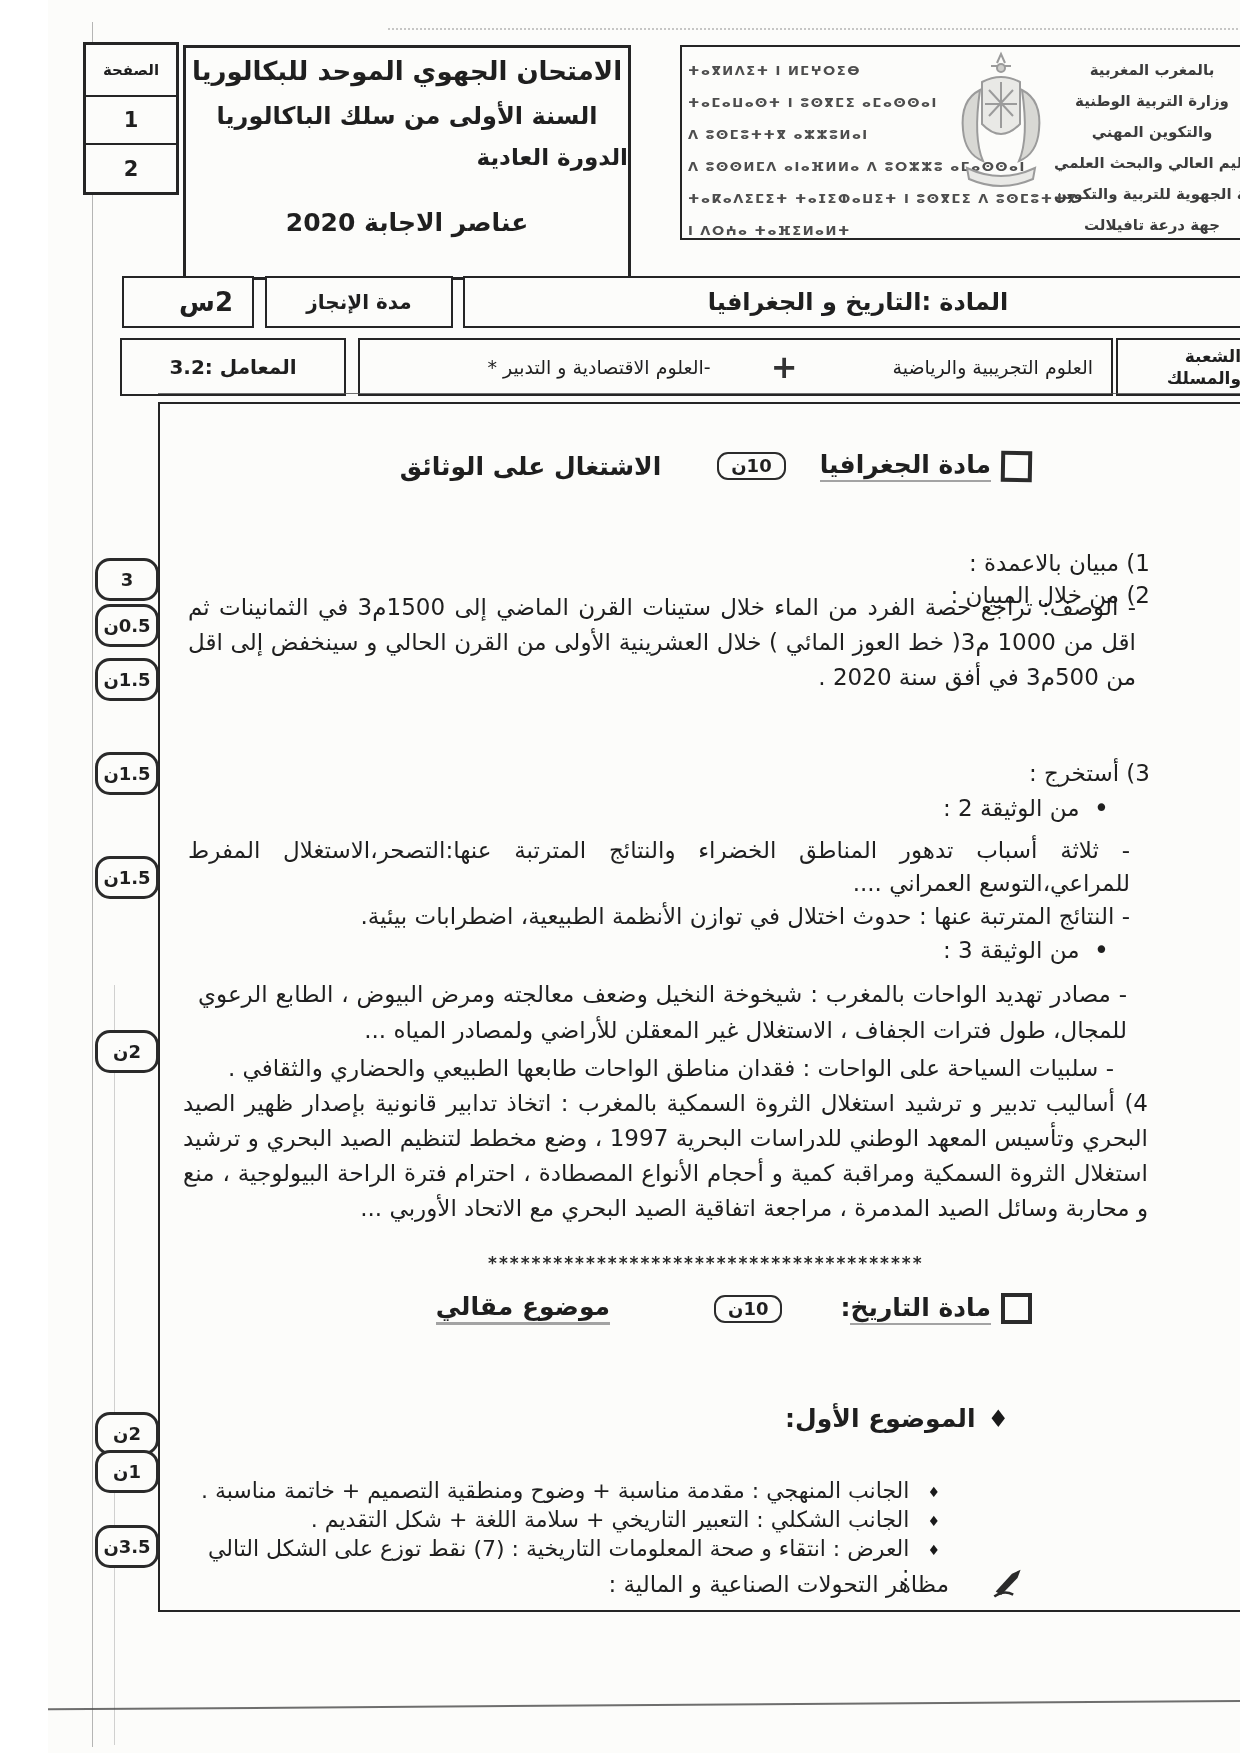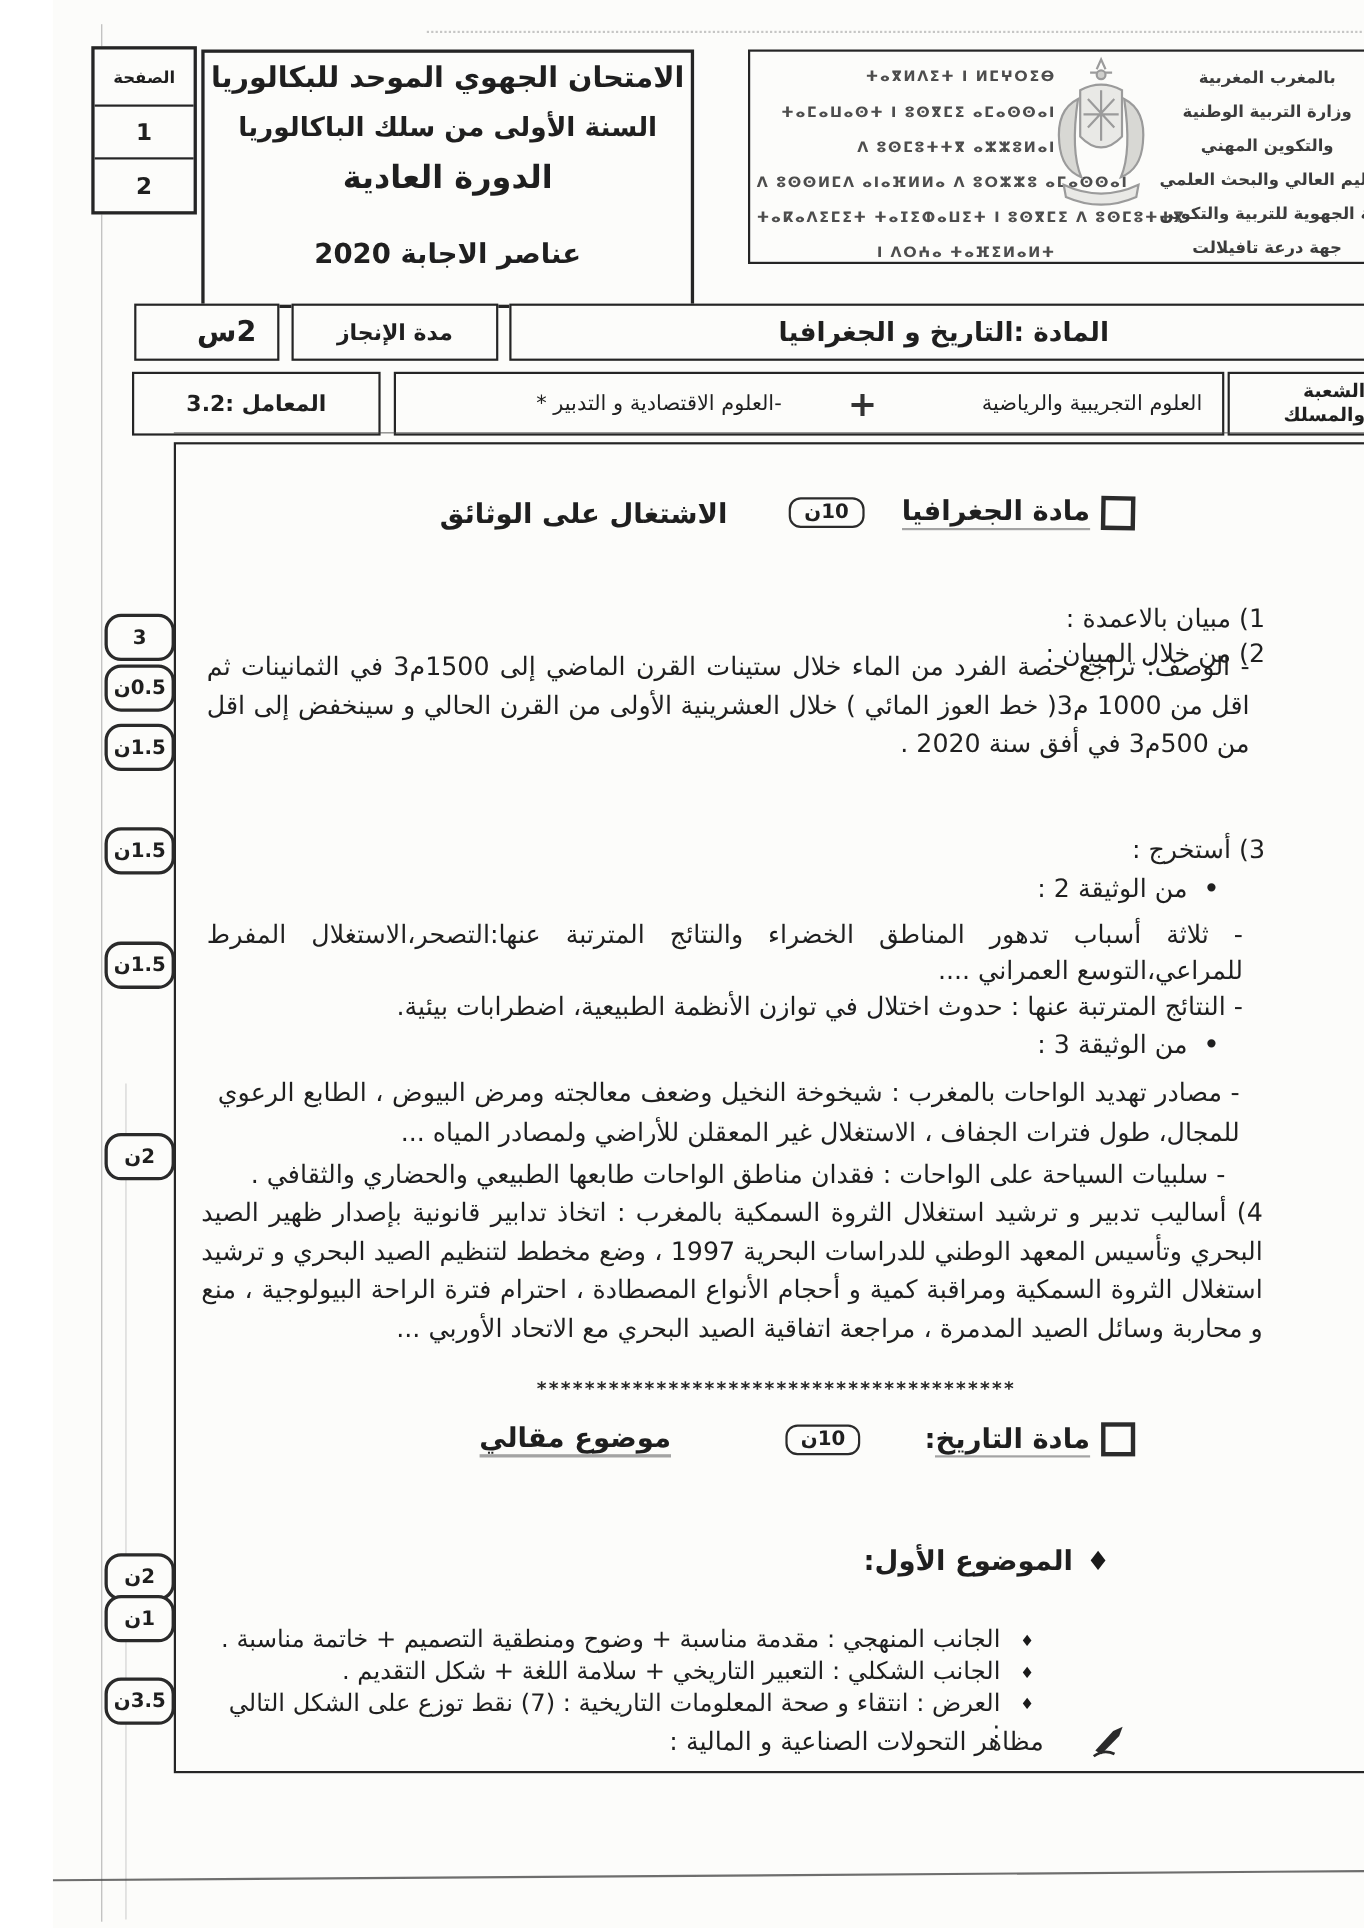--- a/index.html
+++ b/index.html
@@ -18,21 +18,21 @@
   .hline{position:absolute;height:1px;background:#4a4a4a;}
   
   .score{position:absolute;left:47px;width:58px;height:37px;border:3px solid #2a2a2a;border-radius:15px;
          display:flex;align-items:center;justify-content:center;font-weight:bold;font-size:18px;
          direction:rtl;background:#fcfcfa;}
   .chk{display:inline-block;width:23px;height:23px;border:4px solid #2b2b2b;background:#fcfcfa;flex:0 0 auto;}
   .chip{display:inline-block;border:2px solid #2b2b2b;border-radius:11px;padding:1px 12px 2px;
         font-weight:bold;font-size:18px;direction:rtl;}
   .line{position:absolute;direction:rtl;text-align:right;font-size:23px;line-height:35px;}
   .para{text-align:justify;}
-  .tif{font-size:13px;line-height:32px;letter-spacing:1.5px;color:#4d4d4d;font-weight:bold;text-align:right;white-space:nowrap;}
+  .tif{font-size:13px;line-height:32px;letter-spacing:1.5px;color:#4d4d4d;font-weight:bold;text-align:left;white-space:nowrap;}
   .min{font-size:15px;line-height:31px;color:#3c3c3c;font-weight:bold;text-align:center;white-space:nowrap;}
   .diamond{color:#1a1a1a;}
 </style>
 </head>
 <body>
 
 <div class="page">
 
   <div class="vline" style="left:44px;top:22px;height:1725px;"></div>
   <div class="vline" style="left:66px;top:985px;height:760px;opacity:.4;"></div>
@@ -46,21 +46,21 @@
       <span>1</span>
     </div>
     <div style="height:47px;display:flex;align-items:center;justify-content:center;font-size:21px;font-weight:bold;">
       <span>2</span>
     </div>
   </div>
 
   <div class="abs bx" style="left:135px;top:45px;width:448px;height:235px;border-width:3px;">
     <div class="rtl b" style="text-align:center;font-size:26px;margin-top:8px;">الامتحان الجهوي الموحد للبكالوريا</div>
     <div class="rtl b" style="text-align:center;font-size:24px;margin-top:16px;">السنة الأولى من سلك الباكالوريا</div>
-    <div class="rtl b" style="text-align:center;font-size:29px;margin-top:14px;">الدورة العادية</div>
+    <div class="rtl b" style="font-size:23px;margin-top:14px;">الدورة العادية</div>
     <div class="rtl b" style="text-align:center;font-size:25px;margin-top:38px;">عناصر الاجابة 2020</div>
   </div>
 
   <div class="abs bx" style="left:632px;top:45px;width:573px;height:195px;border-width:2px;">
     <div class="abs" style="left:6px;top:8px;width:272px;">
       <div class="tif">ⵜⴰⴳⵍⴷⵉⵜ ⵏ ⵍⵎⵖⵔⵉⴱ</div>
       <div class="tif">ⵜⴰⵎⴰⵡⴰⵙⵜ ⵏ ⵓⵙⴳⵎⵉ ⴰⵎⴰⵙⵙⴰⵏ</div>
       <div class="tif">ⴷ ⵓⵙⵎⵓⵜⵜⴳ ⴰⵣⵣⵓⵍⴰⵏ</div>
       <div class="tif">ⴷ ⵓⵙⵙⵍⵎⴷ ⴰⵏⴰⴼⵍⵍⴰ ⴷ ⵓⵔⵣⵣⵓ ⴰⵎⴰⵙⵙⴰⵏ</div>
       <div class="tif">ⵜⴰⴽⴰⴷⵉⵎⵉⵜ ⵜⴰⵊⵉⵀⴰⵡⵉⵜ ⵏ ⵓⵙⴳⵎⵉ ⴷ ⵓⵙⵎⵓⵜⵜⴳ</div>

